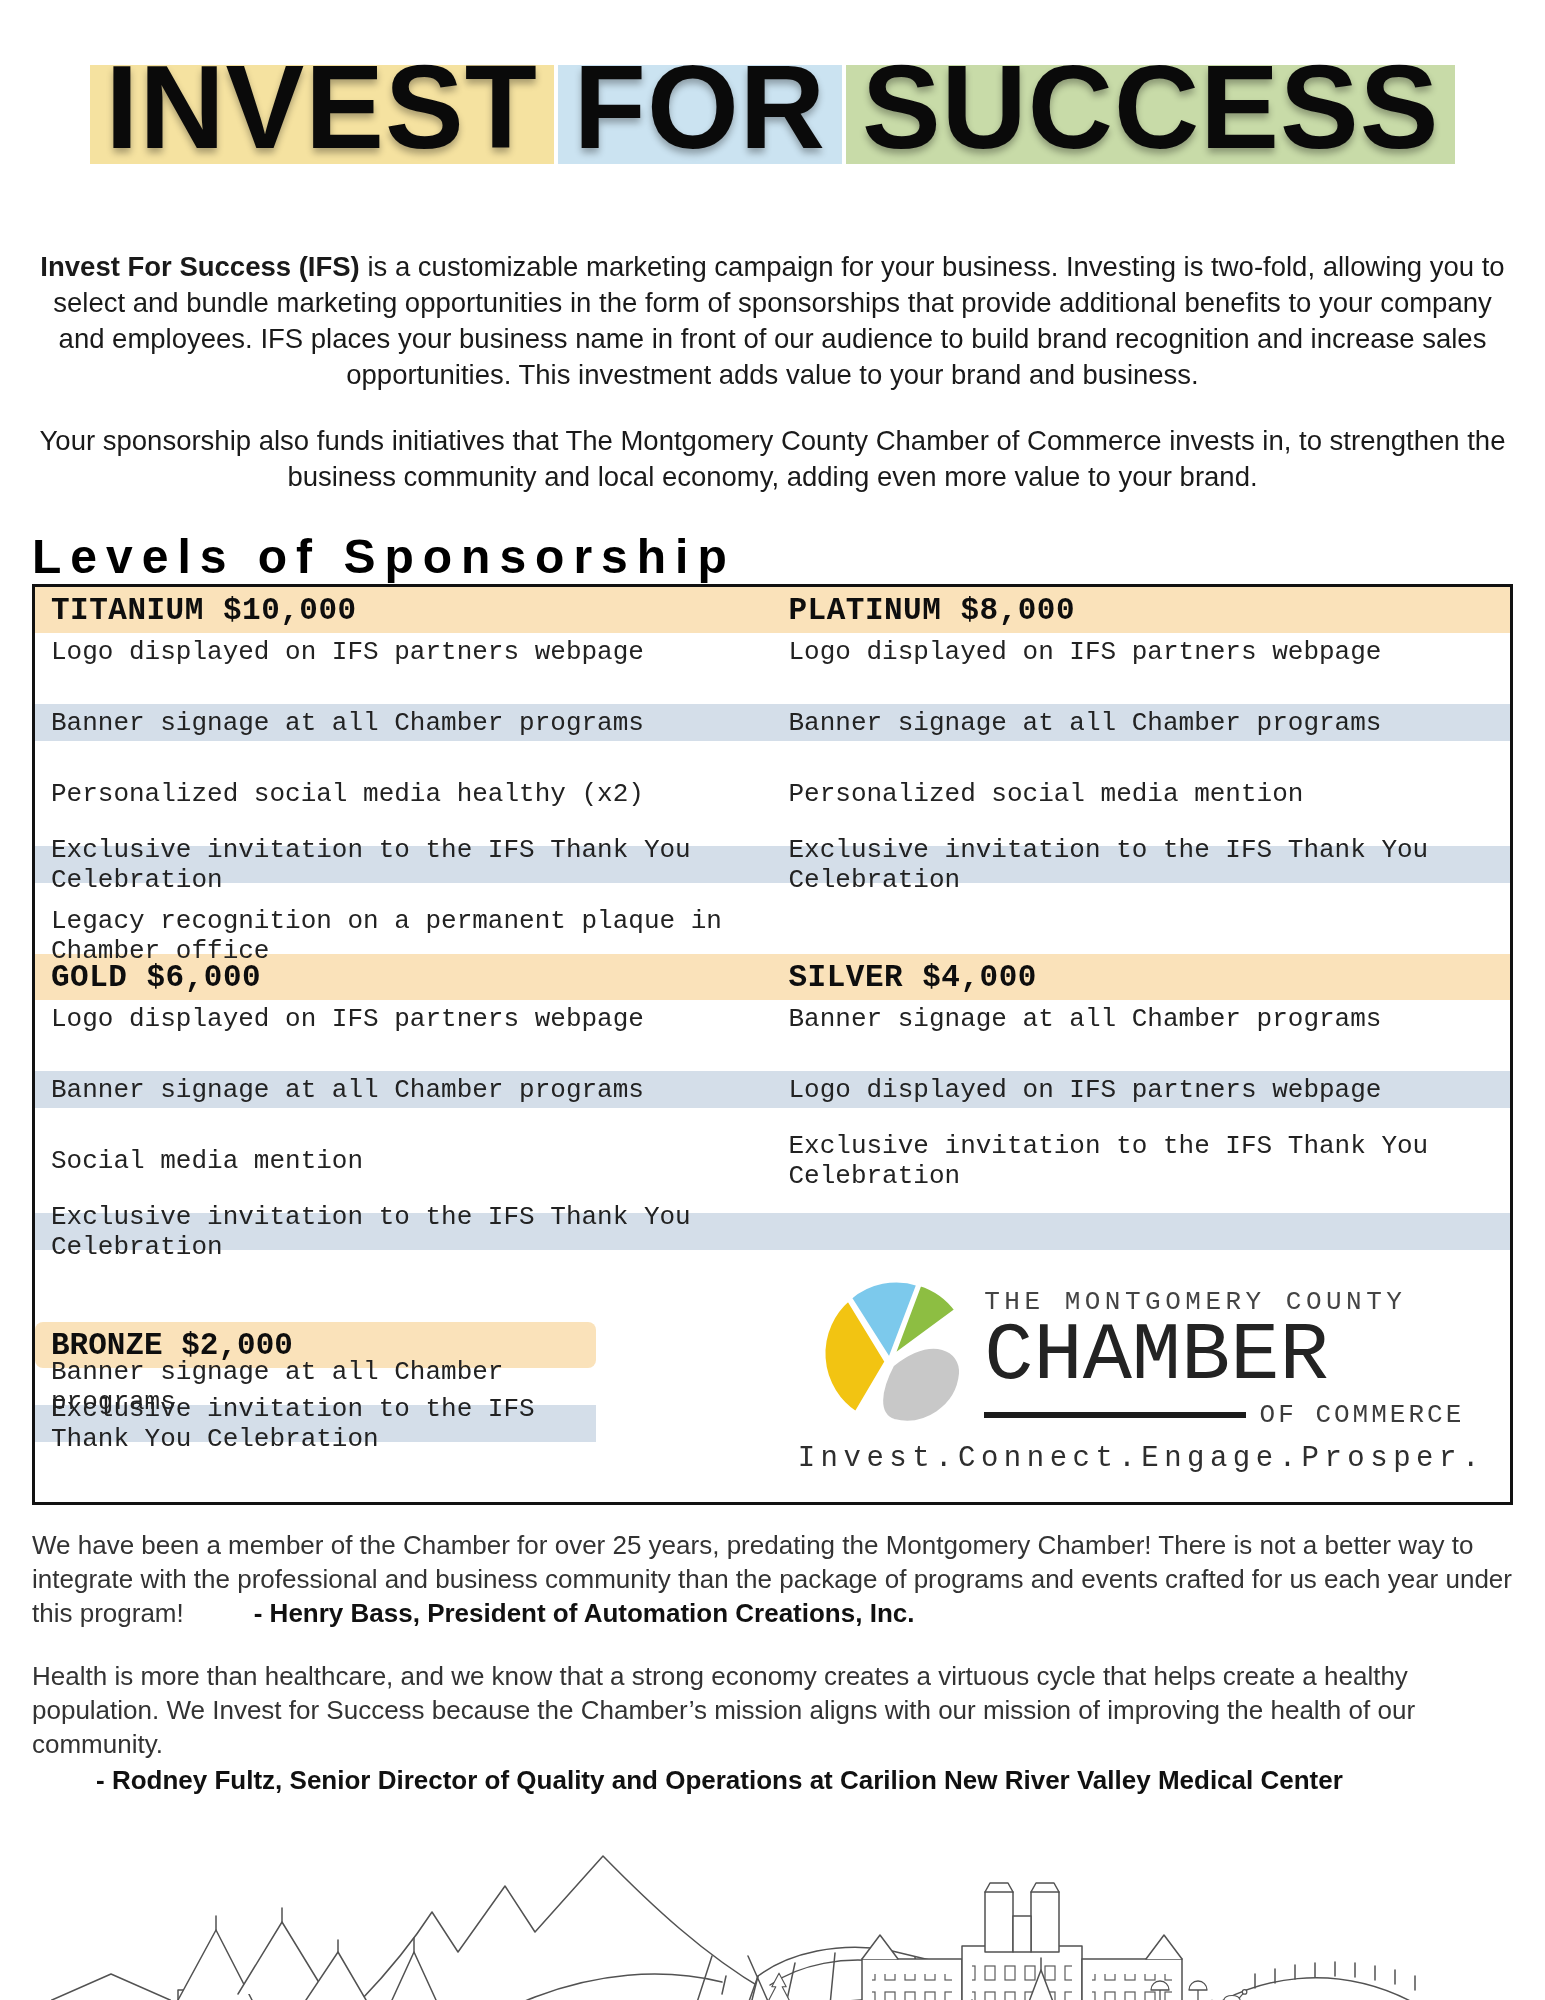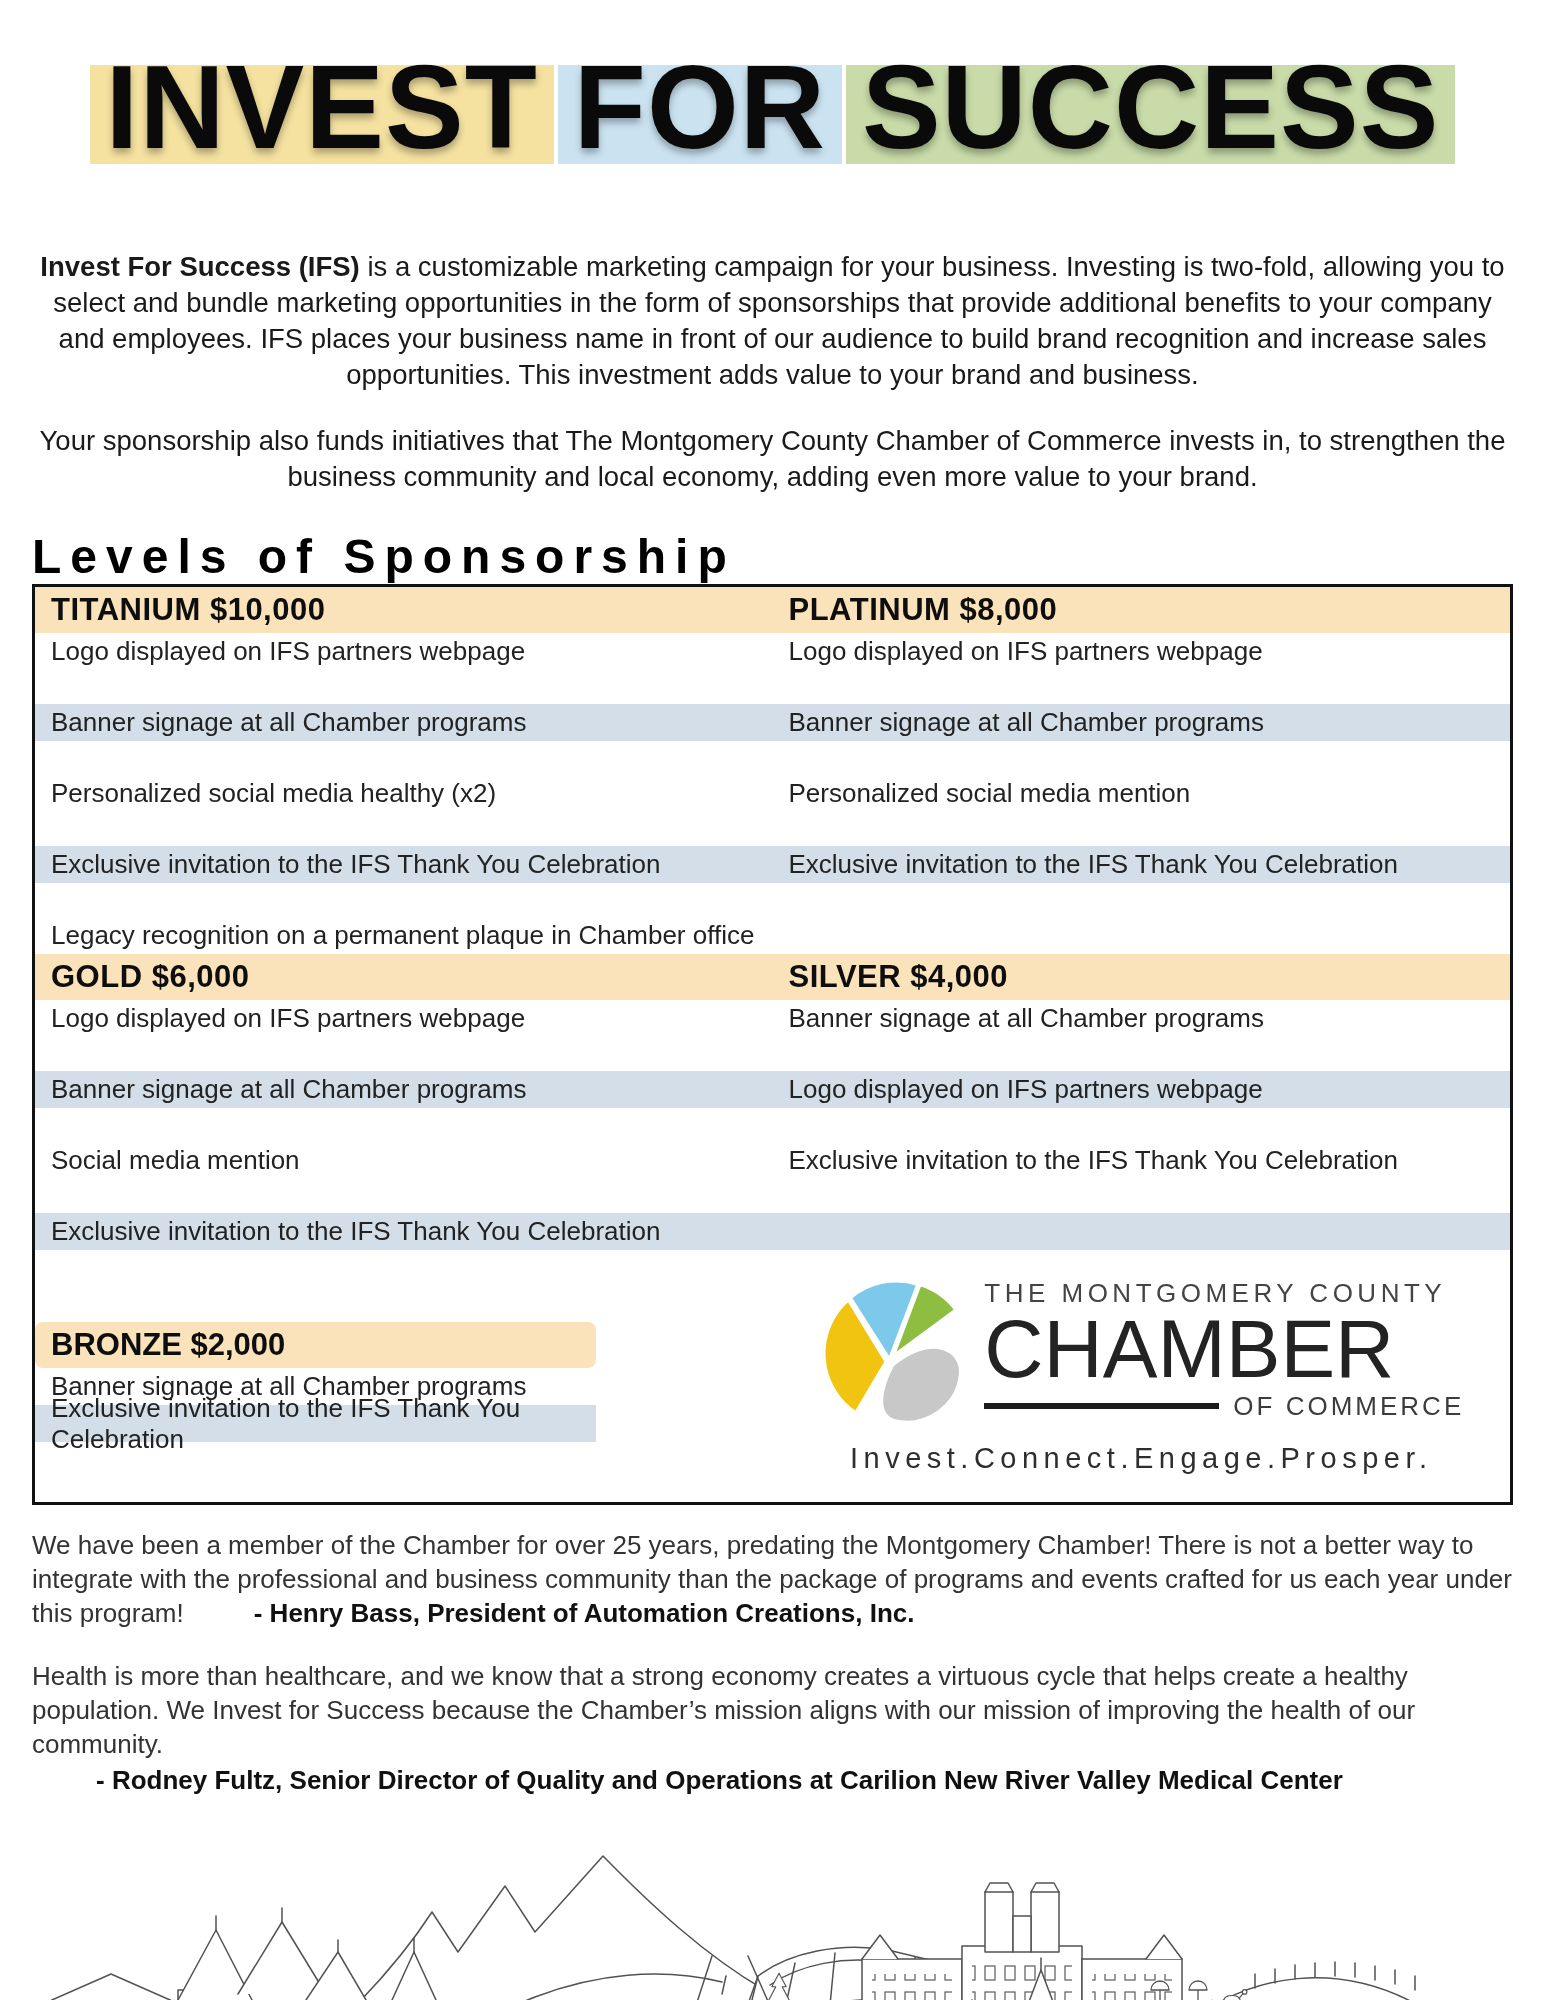--- a/index.html
+++ b/index.html
@@ -14,39 +14,39 @@
 
   
   .intro{max-width:1475px;margin:26px auto 0;text-align:center;font-size:27.5px;line-height:1.31;color:#1a1a1a;}
   .intro .lead{font-weight:bold;}
   .intro.p2{margin-top:30px;}
 
   
   .section-heading{margin:34px 0 0;font-size:48px;font-weight:800;letter-spacing:9px;color:#000;}
 
   
-  .sponsor-table{border:3px solid #6d28d9;}
+  .sponsor-table{border:3px solid #6d28d9;font-family:Liberation Mono, monospace;}
   .band{display:flex;}
   .half{width:50%;box-sizing:border-box;}
   .head-band{background:var(--band,#FAE2BA);}
   .head{height:46px;display:flex;align-items:center;padding-left:16px;
         font-size:31px;font-weight:800;letter-spacing:.5px;color:#0e0e0e;}
   .col{display:flex;flex-direction:column;gap:34px;}
   .row{height:37px;display:flex;align-items:center;padding-left:16px;box-sizing:border-box;
        font-size:26px;color:#222;}
   .row.blue{background:var(--rowblue,#D4DEE9);}
   .bottom-band{height:252px;}
   .bronze-gap{height:72px;}
   .bronze-block{width:76%;}
   .bronze-head{height:46px;display:flex;align-items:center;padding-left:16px;background:var(--band,#FAE2BA);
         font-size:31px;font-weight:800;color:#0e0e0e;border-radius:8px;}
 
   
   .logo-area{display:flex;flex-direction:column;justify-content:center;align-items:center;height:100%;}
-  .logo-top{display:flex;align-items:flex-start;gap:14px;}
+  .logo-top{display:flex;align-items:flex-end;gap:14px;}
   .logo-text{width:480px;}
   .logo-line1{font-size:26px;letter-spacing:4.5px;color:#444;white-space:nowrap;}
   .logo-line2{font-size:82px;line-height:.98;font-weight:400;color:#232323;letter-spacing:0;}
   .logo-line3{display:flex;align-items:center;margin-top:2px;}
   .logo-rule{flex:1;height:6px;background:#1c1c1c;margin-right:14px;}
   .logo-oc{font-size:26px;letter-spacing:3px;color:#3c3c3c;white-space:nowrap;}
   .logo-tagline{margin-top:12px;font-size:29px;letter-spacing:5.5px;color:#2e2e2e;white-space:nowrap;}
 
   
   .testimonials{margin-top:24px;font-size:26px;line-height:1.3;color:#333;}

